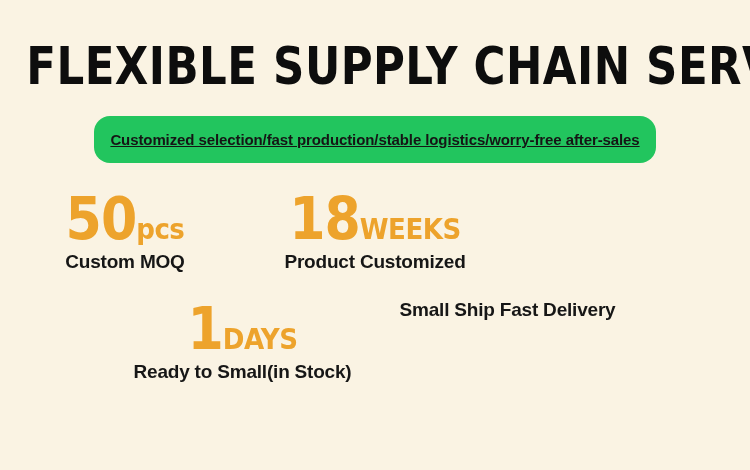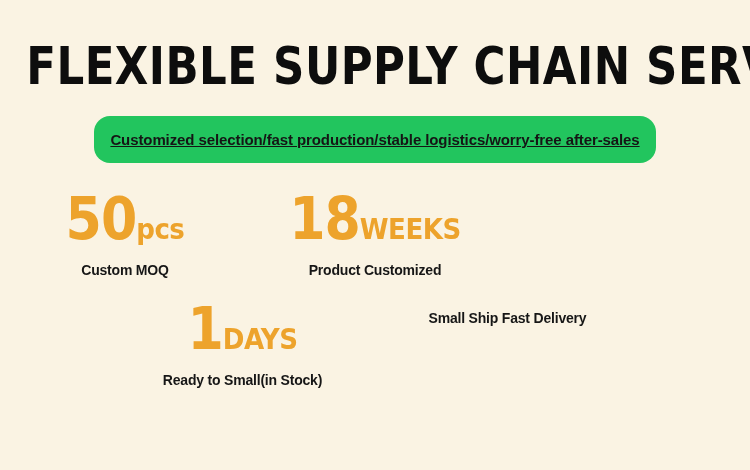--- a/index.html
+++ b/index.html
@@ -91,23 +91,23 @@
   }
   .stat-number {
     font-size: 58px;
     letter-spacing: -1px;
   }
   .stat-unit {
     font-size: 29px;
     letter-spacing: -0.5px;
   }
   .stat-label {
-    margin-top: 10px;
+    margin-top: 2px;
     color: #161616;
-    font-size: 14px;
+    font-size: 19px;
     font-weight: 700;
     line-height: 20px;
     white-space: nowrap;
     font-family: "Liberation Sans", sans-serif;
     letter-spacing: -0.2px;
   }
 </style>
 </head>
 <body>
 

